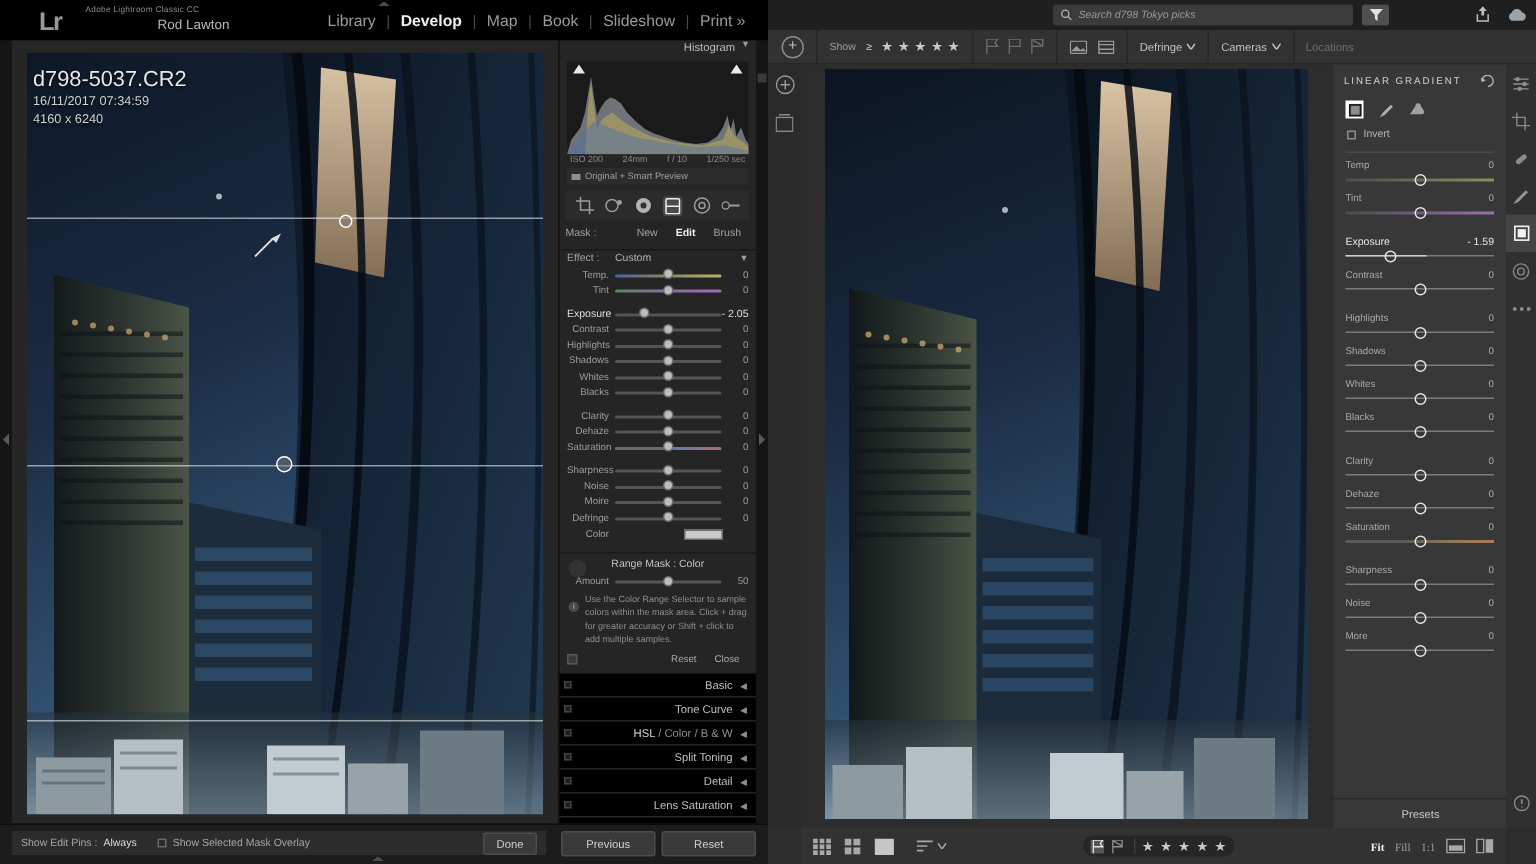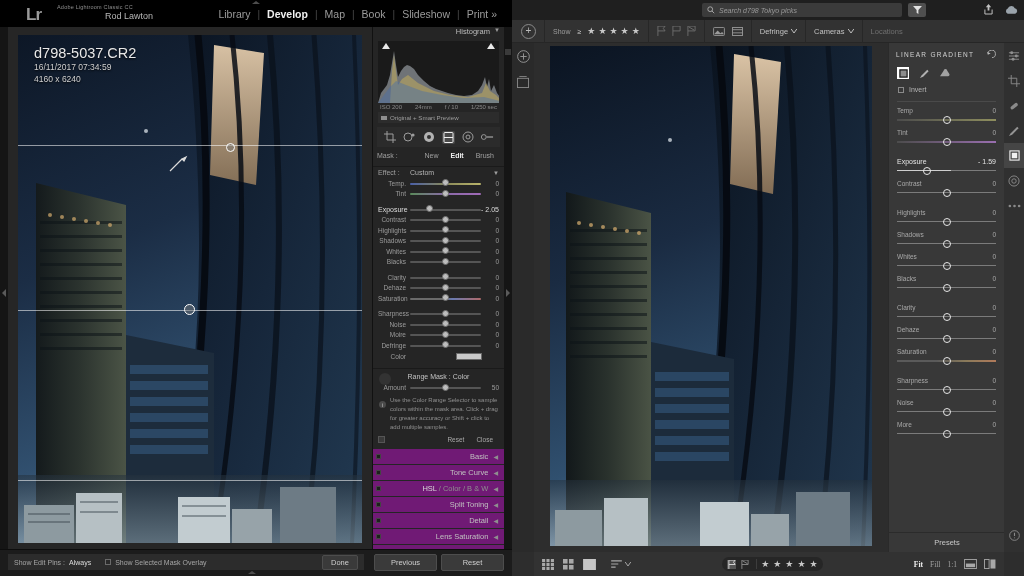--- a/index.html
+++ b/index.html
@@ -30,21 +30,21 @@
 
   
   .lr-edgeL { position:absolute; left:0; top:0; width:8px; height:522px; background:#151515; }
   .lr-edgeL .arrow { position:absolute; left:2px; top:262px; width:0;height:0;
      border-top:4px solid transparent;border-bottom:4px solid transparent;border-right:4px solid #5a5a5a;}
 
   .lr-canvas { position:absolute; left:8px; top:0; width:364px; height:522px; background:#262626; }
   .photo-wrap { position:absolute; left:10px; top:8px; width:344px; height:508px; overflow:hidden; }
   .photo { position:absolute; inset:0; }
 
-  .overlay-info { position:absolute; left:16px; top:10px; z-index:30; text-shadow:0 1px 2px rgba(0,0,0,.9);}
+  .overlay-info { position:absolute; left:4px; top:10px; z-index:30; text-shadow:0 1px 2px rgba(0,0,0,.9);}
   .overlay-info .fn { font-size:14.5px; color:#e8e8e8; }
   .overlay-info .ln { font-size:8.5px; color:#d0d0d0; line-height:1.45; }
 
   .grad-line { position:absolute; left:0; width:100%; height:1px; background:rgba(255,255,255,.55); z-index:25;}
   .grad-pin { position:absolute; width:11px;height:11px;border-radius:50%;
       border:1.5px solid #ffffff; background:rgba(120,120,120,.45); z-index:26;}
   .grad-pin.small{width:9px;height:9px;}
 
   
   .lr-right { position:absolute; left:372px; top:0; width:132px; height:522px; background:#252525; border-left:1px solid #111;}
@@ -98,21 +98,21 @@
   .rm-help{ display:flex; padding:3px 6px 0 6px; gap:4px;}
   .rm-help .ic{width:7px;height:7px;border-radius:50%;background:#4a4a4a;color:#ccc;font-size:5px;
      display:flex;align-items:center;justify-content:center;flex:none;margin-top:5px;}
   .rm-help .tx{font-size:6px;color:#8f8f8f;line-height:1.5;}
   .rm-foot{ display:flex; align-items:center; padding:2px 5px; margin-top:2px;}
   .rm-foot .sw{width:7px;height:7px;background:#3a3a3a;border:1px solid #555;}
   .rm-foot .sp{flex:1;}
   .rm-foot .b{font-size:6.5px;color:#a8a8a8;padding:0 6px;}
 
   .pnl-list{ margin-top:4px; }
-  .pnl-item{ position:relative; height:15px; background:#701a75; margin-bottom:1px;
+  .pnl-item{ position:relative; height:15px; background:#000000; margin-bottom:1px;
      display:flex; align-items:center; justify-content:flex-end; padding-right:6px;
      font-size:7.5px; color:#c0c0c0; }
   .pnl-item .sw{position:absolute;left:3px;top:5px;width:5px;height:5px;background:#1e1e1e;border:1px solid #444;}
   .pnl-item .tri{margin-left:5px;font-size:6px;color:#8f8f8f;}
   .pnl-item .hsl{color:#8f8f8f;}
   .pnl-item .hsl b{color:#d8d8d8;font-weight:normal;}
 
   .lr-bottom { position:absolute; left:0; top:549px; width:512px; height:27px; background:#1c1c1c; border-top:1px solid #0d0d0d;}
   .lr-bottom .tb{ position:absolute; left:8px; top:4px; width:356px; height:16px; background:#2c2c2c;
       display:flex; align-items:center; padding:0 6px; font-size:7px; color:#a6a6a6;}

